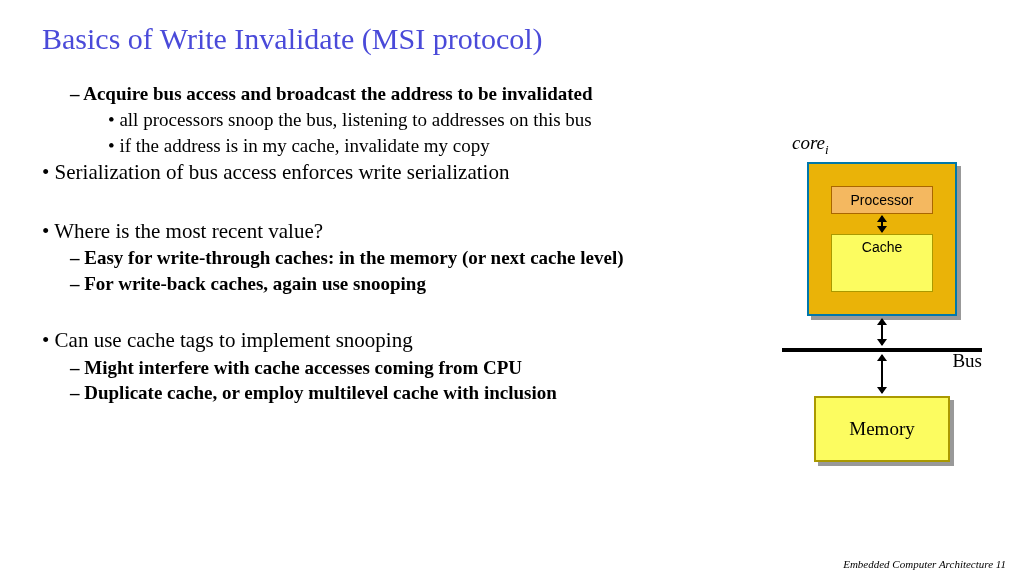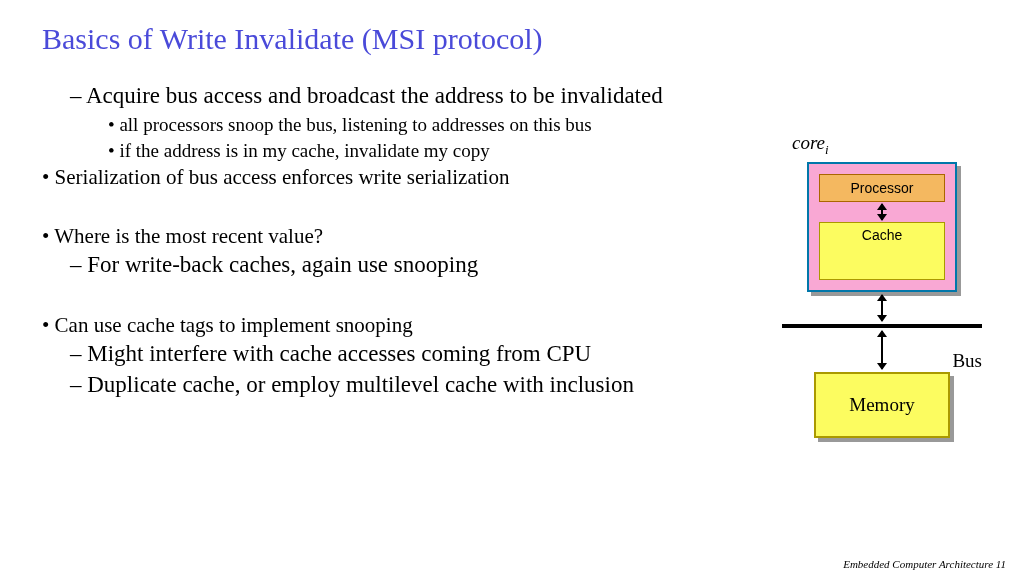--- a/index.html
+++ b/index.html
@@ -21,21 +21,21 @@
     position: absolute;
     left: 42px;
     top: 82px;
     width: 720px;
     color: #000;
     font-size: 21px;
     line-height: 1.25;
   }
   .b1 { margin-bottom: 2px; }
   .b1::before { content: "• "; }
-  .b2 { padding-left: 28px; font-size: 23px; margin-bottom: 2px; }
+  .b2 { padding-left: 28px; font-size: 19px; margin-bottom: 2px; font-weight: bold; }
   .b2::before { content: "– "; }
   .b3 { padding-left: 66px; font-size: 19px; margin-bottom: 2px; }
   .b3::before { content: "• "; }
   .gap-lg { height: 30px; }
 
   .diagram {
     position: absolute;
     left: 792px;
     top: 132px;
     width: 180px;
@@ -43,24 +43,24 @@
   .core-label {
     text-align: left;
     font-style: italic;
     font-size: 19px;
     margin-bottom: 4px;
   }
   .core-label sub { font-size: 13px; }
   .core-box {
     width: 150px;
     margin: 0 auto;
-    background: #f9a8d4;
+    background: #eab308;
     border: 2px solid #0077aa;
     box-shadow: 4px 4px 0 #999;
-    padding: 10px;
+    padding: 22px;
     position: relative;
   }
   .proc-box {
     background: #f4b860;
     border: 1.5px solid #aa6600;
     text-align: center;
     font-family: Arial, sans-serif;
     font-size: 14px;
     padding: 5px 0;
   }
@@ -134,20 +134,21 @@
 
 <h1 class="title">Basics of Write Invalidate (MSI protocol)</h1>
 
 <div class="content">
   <div class="b2">Acquire bus access and broadcast the address to be invalidated</div>
   <div class="b3">all processors snoop the bus, listening to addresses on this bus</div>
   <div class="b3">if the address is in my cache, invalidate my copy</div>
   <div class="b1">Serialization of bus access enforces write serialization</div>
   <div class="gap-lg"></div>
   <div class="b1">Where is the most recent value?</div>
+  <div class="b2">Easy for write-through caches: in the memory (or next cache level)</div>
   <div class="b2">For write-back caches, again use snooping</div>
   <div class="gap-lg"></div>
   <div class="b1">Can use cache tags to implement snooping</div>
   <div class="b2">Might interfere with cache accesses coming from CPU</div>
   <div class="b2">Duplicate cache, or employ multilevel cache with inclusion</div>
 </div>
 
 <div class="diagram">
   <div class="core-label">
     <span>core</span><sub>i</sub>

